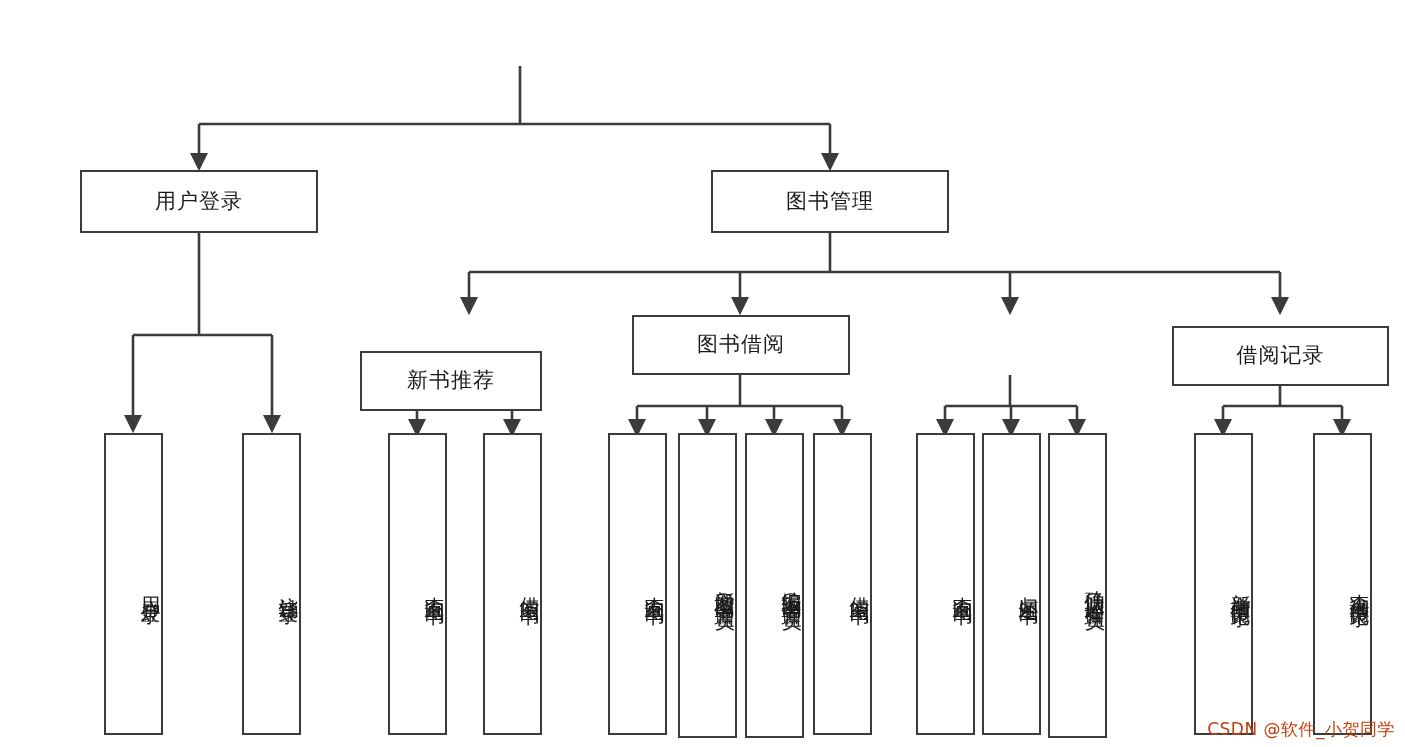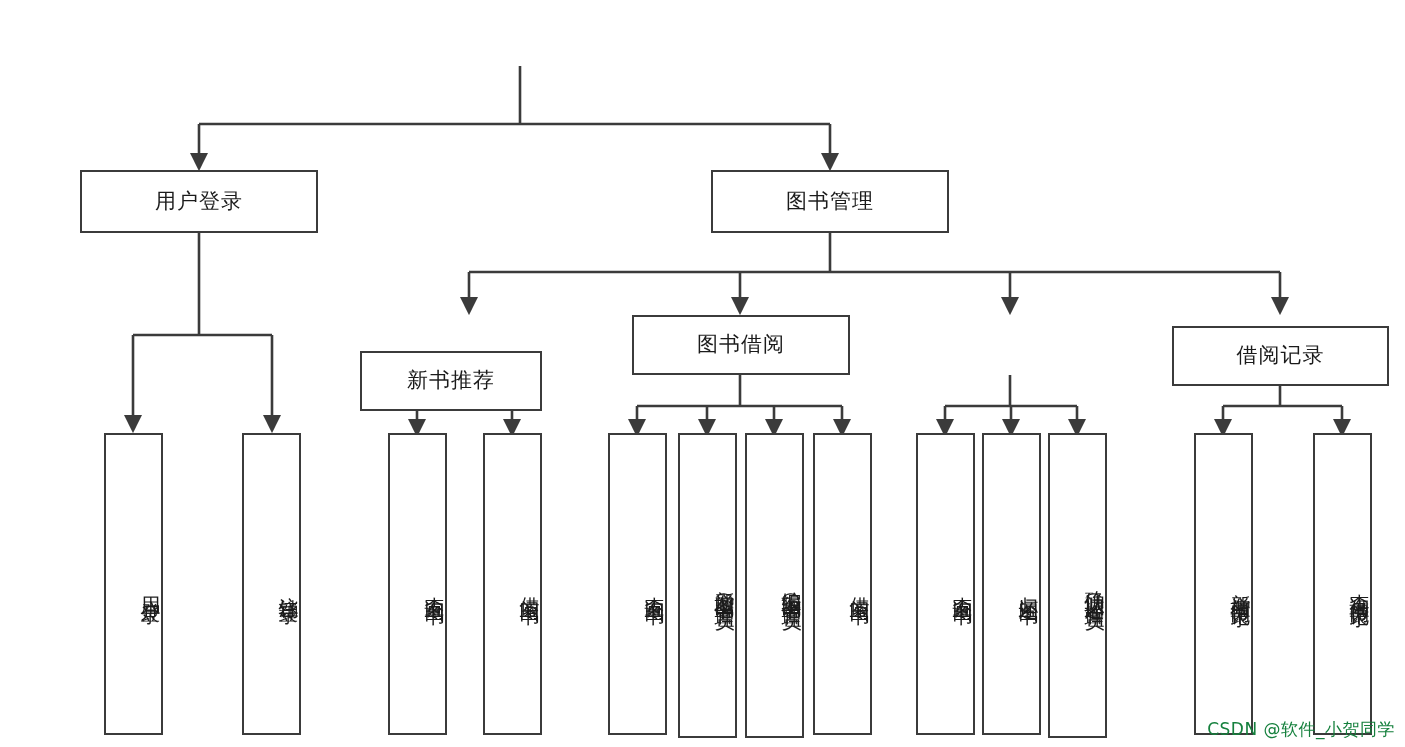--- a/index.html
+++ b/index.html
@@ -53,21 +53,21 @@
     top: 0;
     width: 1405px;
     height: 747px;
     pointer-events: none;
   }
   .watermark {
     position: absolute;
     right: 10px;
     bottom: 6px;
     font-size: 17px;
-    color: #15803d;
+    color: #c2410c;
     letter-spacing: 0.5px;
     white-space: nowrap;
   }
 </style>
 </head>
 <body>
 
 <div id="canvas">
 
   <svg class="links" viewBox="0 0 1405 747">

